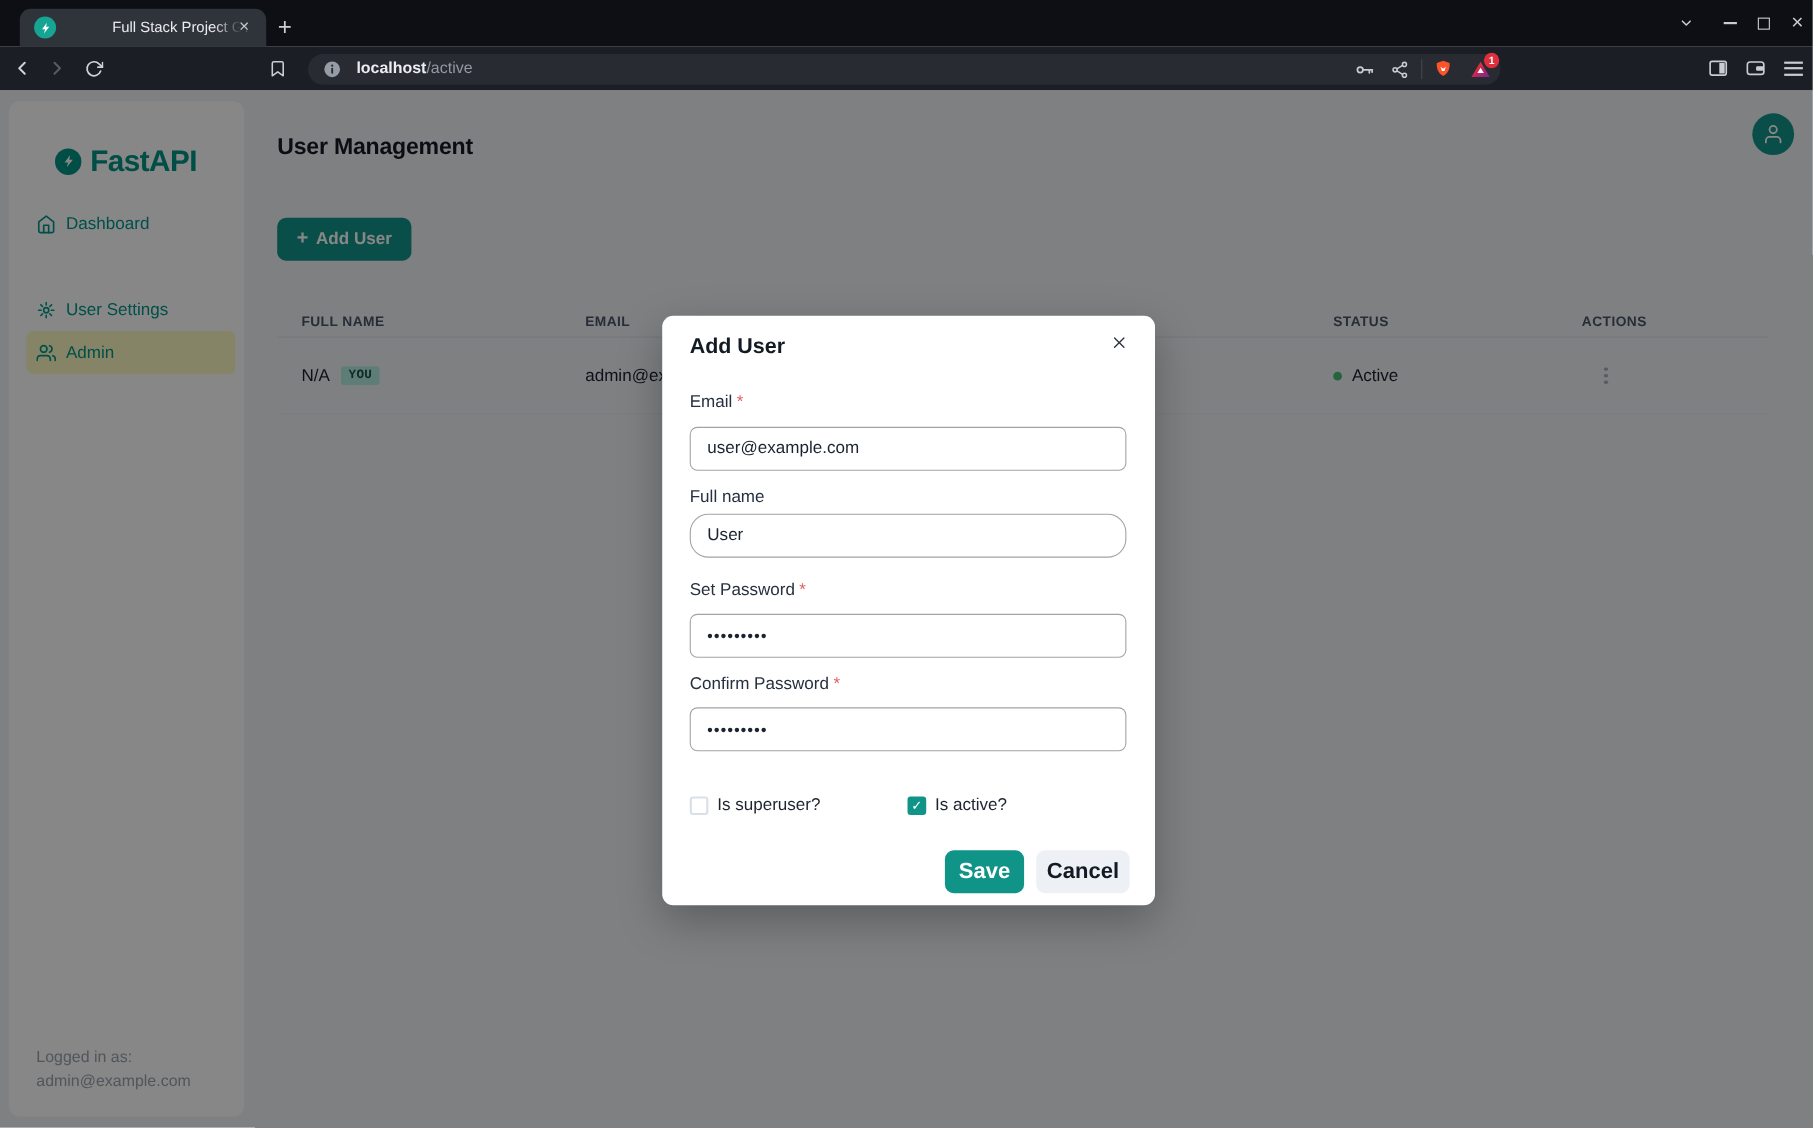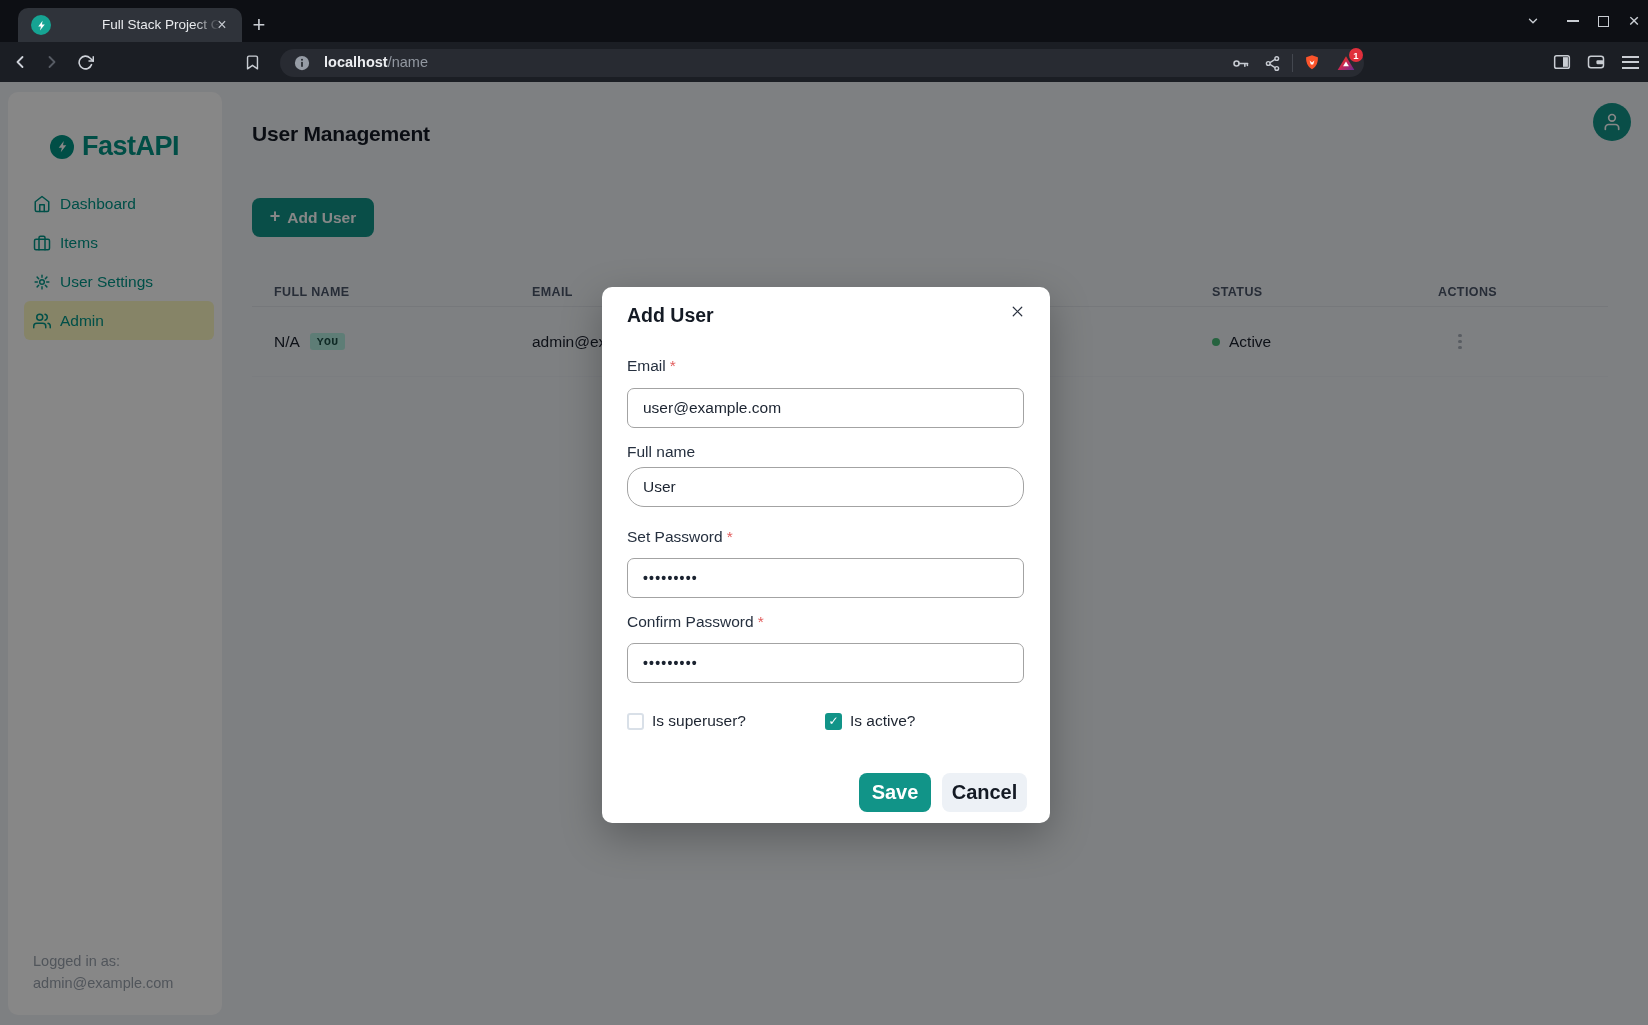--- a/index.html
+++ b/index.html
@@ -69,21 +69,21 @@
 
   
   .overlay { position:absolute; inset:0; background:rgba(0,0,0,0.47); z-index:5; }
   .modal { position:absolute; left:602px; top:205px; width:448px; height:536px; background:#fff; border-radius:10px; box-shadow:0 14px 40px rgba(0,0,0,0.28); z-index:6; }
   .m-title { position:absolute; left:25px; top:17px; font-size:19.5px; font-weight:700; color:#141a24; }
   .m-close { position:absolute; left:400px; top:9px; width:30px; height:30px; display:flex; align-items:center; justify-content:center; background:none; border:none; border-radius:6px; }
   .m-label { position:absolute; left:25px; font-size:15.5px; color:#26303f; }
   .req { color:#e25c5c; margin-left:4px; }
   .m-input { position:absolute; left:25px; width:397px; height:40px; border:1px solid #a3a3a3; border-radius:7px; padding:0 15px; font-size:15.5px; color:#1b2330; font-family:inherit; background:#fff; outline:none; }
   .m-input.pw { font-size:14px; font-weight:700; letter-spacing:1.2px; }
-  .cb { position:absolute; display:flex; align-items:center; gap:8px; top:423px; height:22px; }
+  .cb { position:absolute; display:flex; align-items:center; gap:8px; top:434px; height:22px; }
   .cb-box { width:17px; height:17px; border:2px solid #d9e0e8; border-radius:3px; background:#fff; display:flex; align-items:center; justify-content:center; }
   .cb-box.checked { background:#119488; border-color:#119488; color:#fff; font-size:12px; font-weight:700; }
   .cb-label { font-size:15.5px; color:#1d2430; }
   .m-btn { position:absolute; top:486px; height:39px; border:none; border-radius:8px; font-size:20px; font-weight:700; font-family:inherit; }
   .btn-save { left:257px; width:72px; background:#119488; color:#fff; }
   .btn-cancel { left:340px; width:85px; background:#edf1f6; color:#141a24; }
 
   svg { display:block; }
 </style>
 </head>
@@ -138,21 +138,21 @@
   </div>
 
   <div class="urlbar">
     <span class="url-info">
       <svg width="18" height="18" viewBox="0 0 24 24">
           <circle cx="12" cy="12" r="9.5" fill="#969ca5"></circle>
           <circle cx="12" cy="7.6" r="1.3" fill="#23262c"></circle>
           <rect x="10.9" y="10.2" width="2.2" height="7.2" rx="1.1" fill="#23262c"></rect>
         </svg>
     </span>
-    <span class="url-text"><span class="url-host">localhost</span><span class="url-path">/name</span></span>
+    <span class="url-text"><span class="url-host">localhost</span><span class="url-path">/active</span></span>
     <span class="u-ic u-key">
       <svg width="19" height="19" viewBox="0 0 24 24" fill="none" stroke="currentColor" stroke-width="2" stroke-linecap="round">
           <circle cx="7" cy="12" r="3.2"></circle>
           <path d="M10.2 12H21M17.5 12v3.4M20.7 12v2.6"></path>
         </svg>
     </span>
     <span class="u-ic u-share">
       <svg width="17" height="17" viewBox="0 0 24 24" fill="none" stroke="currentColor" stroke-width="2" stroke-linecap="round">
           <circle cx="18" cy="5" r="2.6"></circle>
           <circle cx="6" cy="12" r="2.6"></circle>
@@ -216,29 +216,20 @@
     </div>
 
     <div class="nav-item" style="top:92px">
       <span>
         <svg width="18" height="18" viewBox="0 0 24 24" fill="none" stroke="#009688" stroke-width="2" stroke-linecap="round" stroke-linejoin="round">
             <path d="M3 9l9-7 9 7v11a2 2 0 0 1-2 2H5a2 2 0 0 1-2-2z"></path>
             <polyline points="9 22 9 13 15 13 15 22"></polyline>
           </svg>
       </span>
       <span class="nav-label">Dashboard</span>
-    </div>
-    <div class="nav-item" style="top:131px">
-      <span>
-        <svg width="18" height="18" viewBox="0 0 24 24" fill="none" stroke="#009688" stroke-width="2" stroke-linecap="round" stroke-linejoin="round">
-            <rect x="2" y="7" width="20" height="14" rx="2"></rect>
-            <path d="M16 21V5a2 2 0 0 0-2-2h-4a2 2 0 0 0-2 2v16"></path>
-          </svg>
-      </span>
-      <span class="nav-label">Items</span>
     </div>
     <div class="nav-item" style="top:170px">
       <span>
         <svg width="18" height="18" viewBox="0 0 24 24" fill="none" stroke="#009688" stroke-width="1.9" stroke-linecap="round">
             <circle cx="12" cy="12" r="3.1"></circle>
             <path d="M12 2.8v3M12 18.2v3M21.2 12h-3M5.8 12h-3M18.5 5.5l-2.1 2.1M7.6 16.4l-2.1 2.1M18.5 18.5l-2.1-2.1M7.6 7.6L5.5 5.5"></path>
           </svg>
       </span>
       <span class="nav-label">User Settings</span>
     </div>

